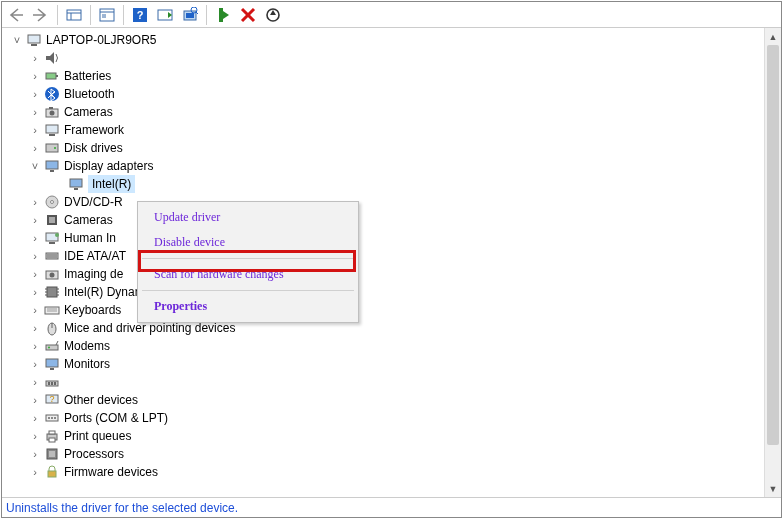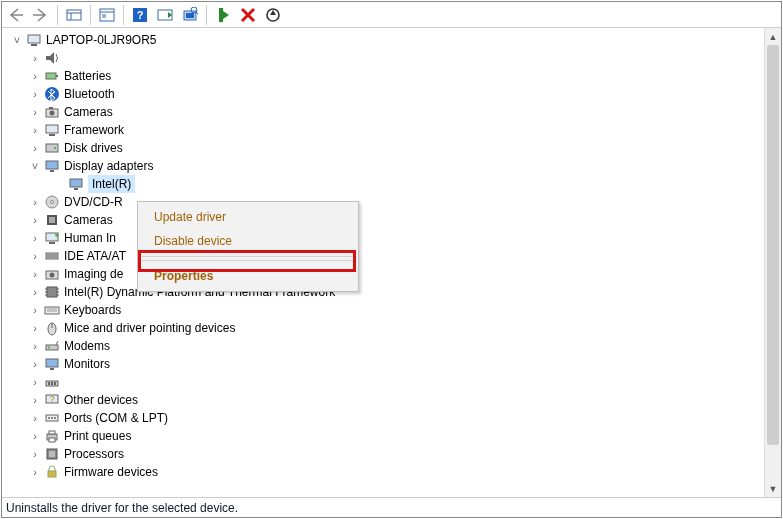--- a/index.html
+++ b/index.html
@@ -131,41 +131,42 @@
     border-radius: 2px;
   }
 
   
   .status {
     height: 20px;
     line-height: 20px;
     padding-left: 4px;
     border-top: 1px solid #ccc;
     font-size: 12px;
-    color: #0f172a;
+    color: #1d4ed8;
     background: #fff;
   }
 
   
   .ctx {
     position: absolute;
     left: 135px;
     top: 173px;
     width: 222px;
     background: #f2f2f2;
     border: 1px solid #bfbfbf;
     box-shadow: 2px 2px 3px rgba(0,0,0,.2);
     padding: 3px 2px;
     z-index: 20;
   }
   .ctx-item {
     padding: 5px 10px 5px 14px;
     font-size: 12px;
-    color: #a16207;
+    color: #6d28d9;
     position: relative;
+    font-family: Liberation Serif, serif;
   }
   .ctx-item.hov { background: #cde6fa; }
   .ctx-sep {
     border-top: 1px solid #d0d0d0;
     margin: 3px 2px;
   }
   .ctx-item.bold { font-weight: bold; }
   .highlight-box {
     position: absolute;
     border: 3px solid #d31313;
@@ -522,20 +523,21 @@
     <div class="scrollbar">
       <div class="sb-btn top">▲</div>
       <div class="sb-thumb"></div>
       <div class="sb-btn bot">▼</div>
     </div>
 
     <div class="ctx">
       <div class="ctx-item">Update driver</div>
       <div class="ctx-item">Disable device</div>
       <div class="ctx-sep"></div>
+      <div class="ctx-item">Scan for hardware changes</div>
       <div class="ctx-sep"></div>
       <div class="ctx-item bold">Properties</div>
     </div>
 
     <div class="highlight-box" style="left:136px; top:222px; width:218px; height:22px;"></div>
   </div>
 
   <div class="status">Uninstalls the driver for the selected device.</div>
 </div>
 

